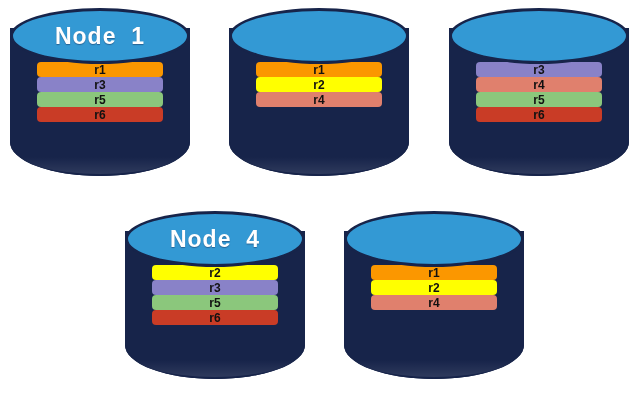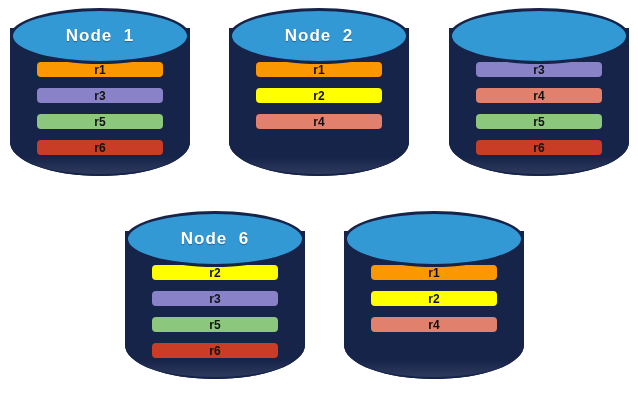--- a/index.html
+++ b/index.html
@@ -66,38 +66,37 @@
   .node-title {
     position: absolute;
     left: 0;
     top: 0;
     width: 180px;
     height: 56px;
     display: flex;
     align-items: center;
     justify-content: center;
     color: #ffffff;
-    font-size: 17px;
+    font-size: 23px;
     font-weight: bold;
     letter-spacing: 1px;
     text-shadow: 0 1px 1px rgba(23,36,74,0.45);
     white-space: pre;
   }
 
   
   .bars {
     position: absolute;
     left: 27px;
     top: 54px;
     width: 126px;
   }
 
   .bar {
     height: 15px;
-    margin-bottom: 11px;
     border-radius: 4px;
     display: flex;
     align-items: center;
     justify-content: center;
     font-size: 12px;
     font-weight: bold;
     color: #111111;
     line-height: 1;
   }
   .bar:last-child { margin-bottom: 0; }
@@ -145,21 +144,20 @@
           <span>r1</span>
         </div>
         <div class="bar" style="background: rgb(255, 255, 0);">
           <span>r2</span>
         </div>
         <div class="bar" style="background: rgb(224, 128, 109);">
           <span>r4</span>
         </div>
       </div>
     <div class="node-top"></div>
-    <div class="node-title">Node  2</div>
   </div>
 
   <div class="node" id="node-3">
     <div class="node-body">
       <div class="node-bottom-shine"></div>
     </div>
     <div class="bars">
         <div class="bar" style="background: rgb(137, 130, 200);">
           <span>r3</span>
         </div>
@@ -188,21 +186,21 @@
           <span>r3</span>
         </div>
         <div class="bar" style="background: rgb(139, 199, 124);">
           <span>r5</span>
         </div>
         <div class="bar" style="background: rgb(201, 60, 38);">
           <span>r6</span>
         </div>
       </div>
     <div class="node-top"></div>
-    <div class="node-title">Node  6</div>
+    <div class="node-title">Node  4</div>
   </div>
 
   <div class="node" id="node-5">
     <div class="node-body">
       <div class="node-bottom-shine"></div>
     </div>
     <div class="bars">
         <div class="bar" style="background: rgb(251, 151, 0);">
           <span>r1</span>
         </div>

